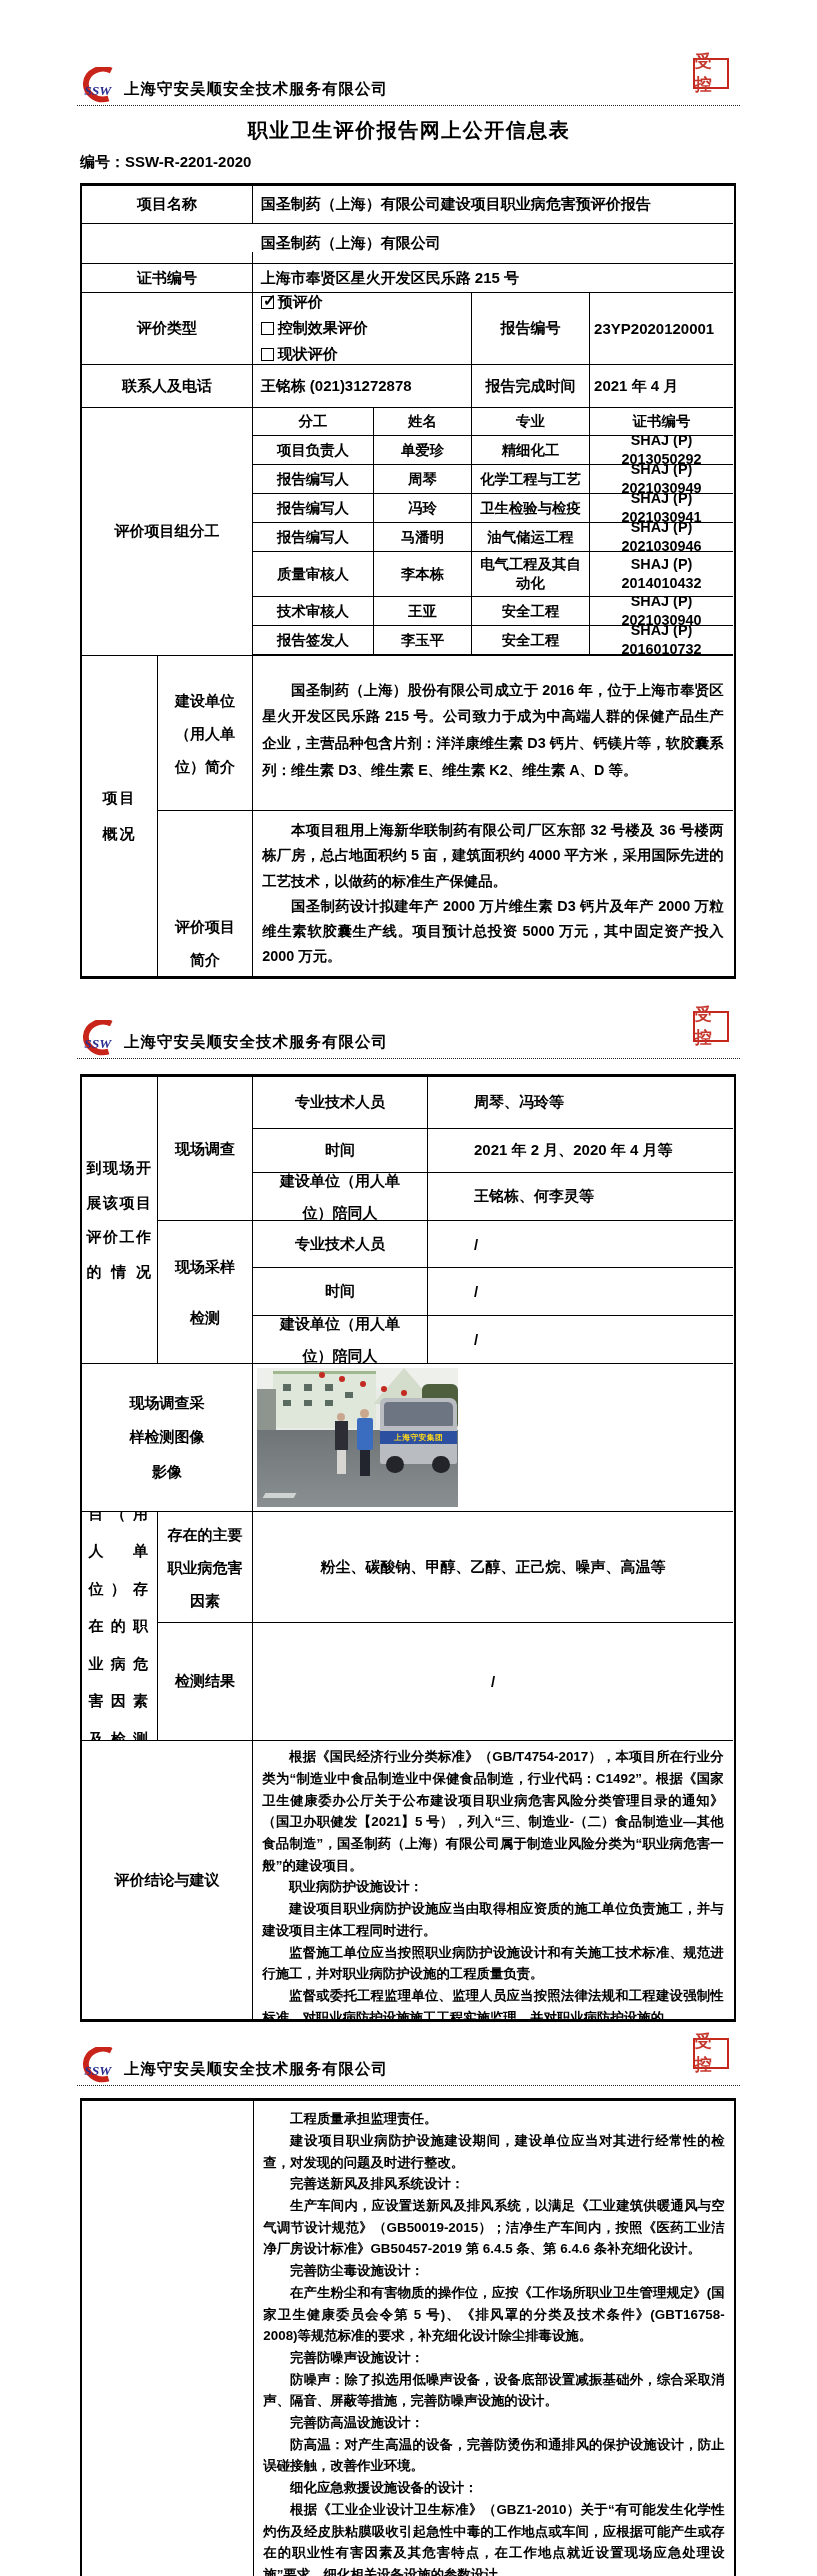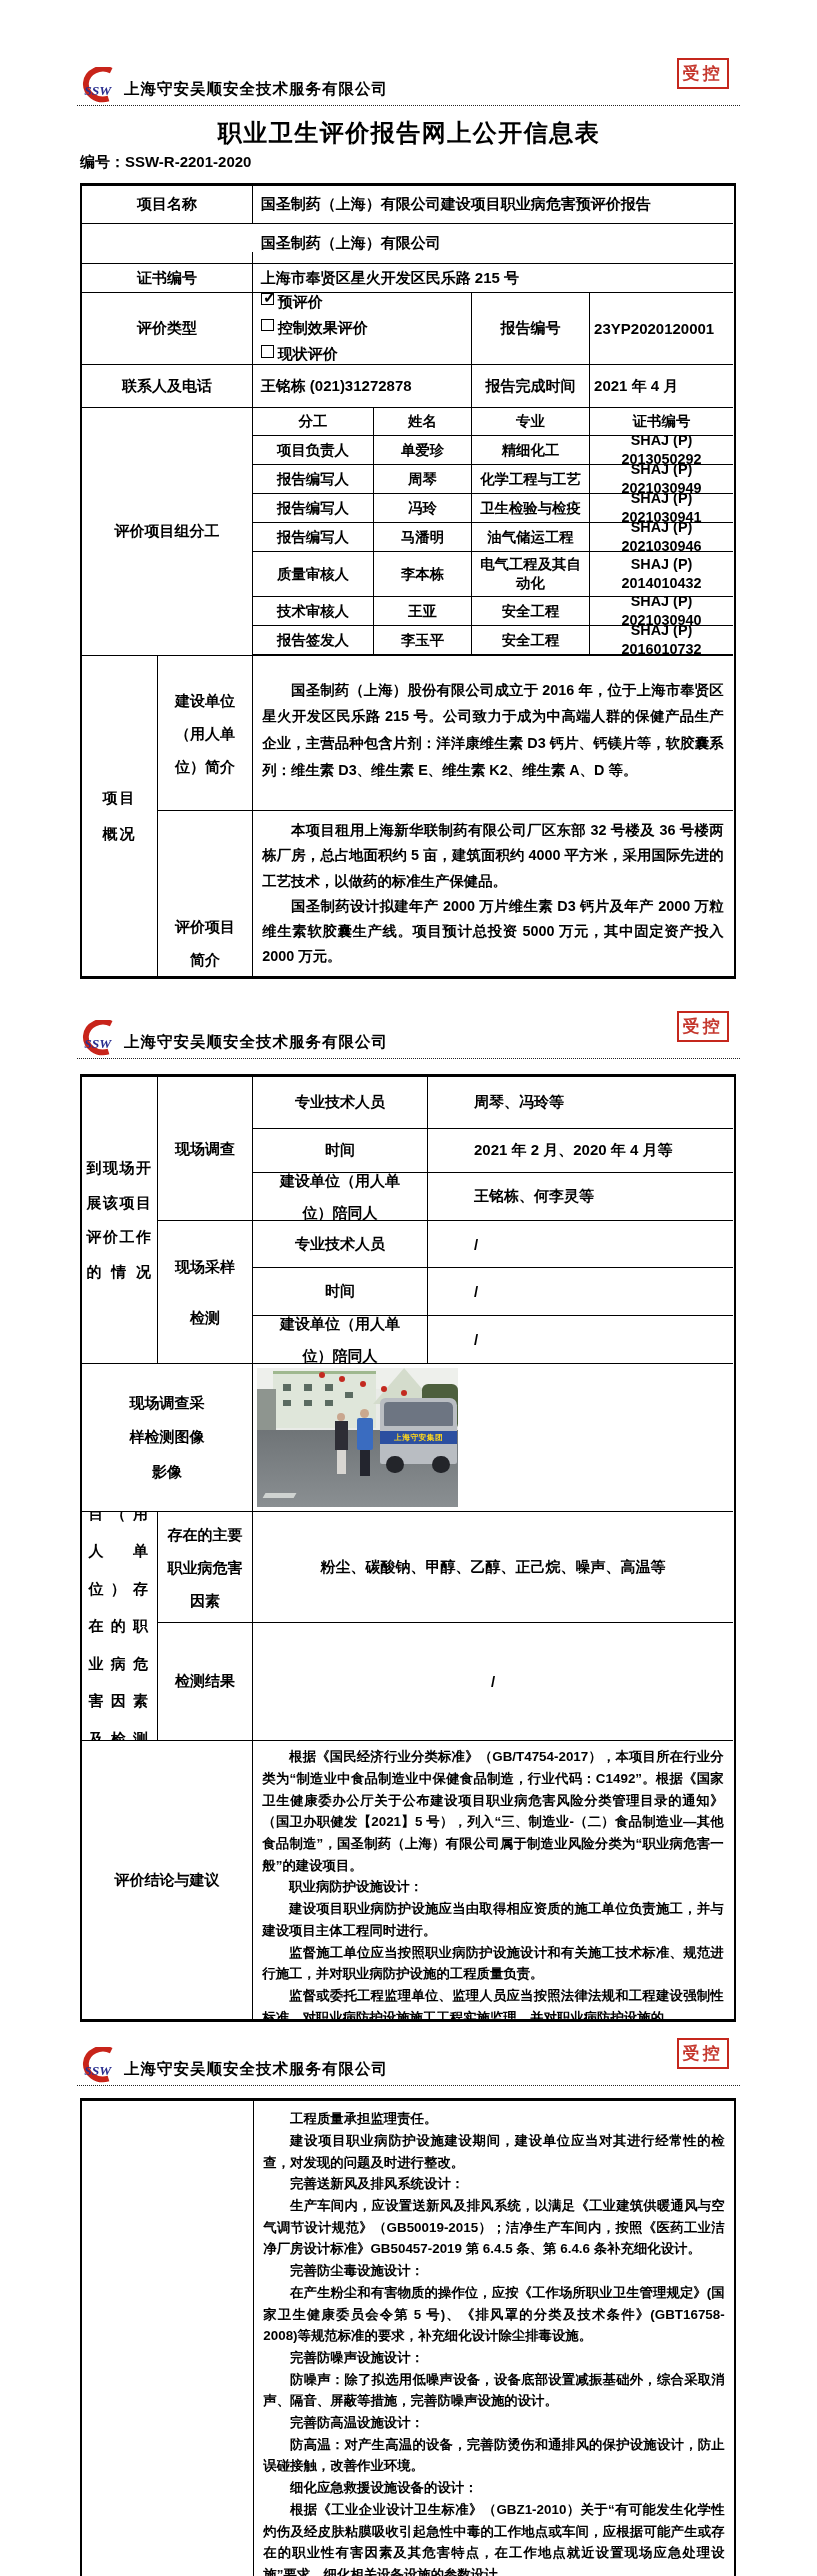--- a/index.html
+++ b/index.html
@@ -5,26 +5,26 @@
   * { margin:0; padding:0; box-sizing:border-box; }
   html,body { background:#ffffff; }
   body { font-family:"Liberation Sans", sans-serif; color:#000; }
   .sheet { position:relative; width:818px; height:3833px; margin:0 auto; background:#fff; overflow:hidden; }
 
   
   .hdr { position:absolute; left:77px; width:663px; height:40px; border-bottom:1.5px dotted #222; }
   .hdr .logo-wrap { position:absolute; left:0; bottom:2.1px; display:flex; align-items:flex-end; }
   .hdr svg.logo { display:block; }
   .hdr .co-name { font-size:15.5px; font-weight:700; letter-spacing:1px; margin-left:2.1px; margin-bottom:3.1px; }
-  .stamp { position:absolute; right:11.3px; top:-8.2px; width:52px; height:31px; border:2.1px solid #c5271d;
+  .stamp { position:absolute; right:11.3px; top:-8.2px; width:36px; height:31px; border:2.1px solid #c5271d;
            color:#c5372d; font-size:17px; font-weight:700; letter-spacing:3.1px;
            display:flex; align-items:center; justify-content:center; background:#fff; }
 
   .doc-title { position:absolute; top:117px; left:0; width:100%; text-align:center;
-               font-size:24px; font-weight:800; letter-spacing:1.5px; }
+               font-size:20px; font-weight:800; letter-spacing:1.5px; }
   .doc-no { position:absolute; top:153px; left:80px; font-size:15px; font-weight:700; }
 
   
   .tbl { position:absolute; left:80px; width:656px; border:2.1px solid #000; border-top-width:3.1px; border-bottom-width:3.1px;
          display:grid; background:#fff; }
   .cell { border-right:1px solid #000; border-bottom:1px solid #000; overflow:hidden; }
   .nbr { border-right:none; } .nbb { border-bottom:none; }
   .lab { display:flex; align-items:center; justify-content:center; text-align:center;
          font-size:15px; font-weight:700; line-height:1.9; }
   .lab .wrapbox { text-align:center; }
@@ -33,21 +33,21 @@
   .val.ctr { justify-content:center; padding-left:0; }
   .partxt { font-size:13.4px; font-weight:700; text-align:justify; line-height:1.62; padding:5.2px 9.3px; }
   .partxt p { text-indent:2em; margin:0; }
 
   #tbl1 { top:183px; grid-template-columns:76px 95px 121px 98px 118px 143px;
           grid-template-rows:38px 40px 29px 72px 43px 248px 155px 165px; }
   #teamwrap { display:grid; grid-template-columns:121px 98px 118px 143px;
               grid-template-rows:28px 29px 29px 29px 29px 45px 29px 29px; }
   #teamwrap .cell { font-size:14.4px; font-weight:700; display:flex; align-items:center; justify-content:center; text-align:center; line-height:1.3; }
   .chkcol { display:flex; flex-direction:column; justify-content:center; gap:7.2px; padding-left:8.2px; }
-  .chkrow { display:flex; align-items:flex-start; font-size:15px; font-weight:700; }
+  .chkrow { display:flex; align-items:center; font-size:15px; font-weight:700; }
   .chkbox { width:12.4px; height:12.4px; border:1.5px solid #000; margin-right:4.1px; position:relative; flex:0 0 auto; }
   .chkbox.on::after { content:"✓"; position:absolute; left:0.5px; top:-6.2px; font-size:16.5px; font-weight:900; }
 
   #tbl2 { top:1074px; grid-template-columns:76px 95px 175px 305px;
           grid-template-rows:52px 44px 48px 47px 48px 48px 148px 111px 118px 278px; }
   #tbl3 { top:2098px; grid-template-columns:172px 480px; grid-template-rows:721px 70px; }
 
   
   .photo { position:relative; width:201px; height:139px; margin:4.1px 0 0 4.1px; background:#e9ebe7; overflow:hidden; }
   .ph-sky { position:absolute; left:0; top:0; right:0; height:20.6px; background:#eef0ec; }

